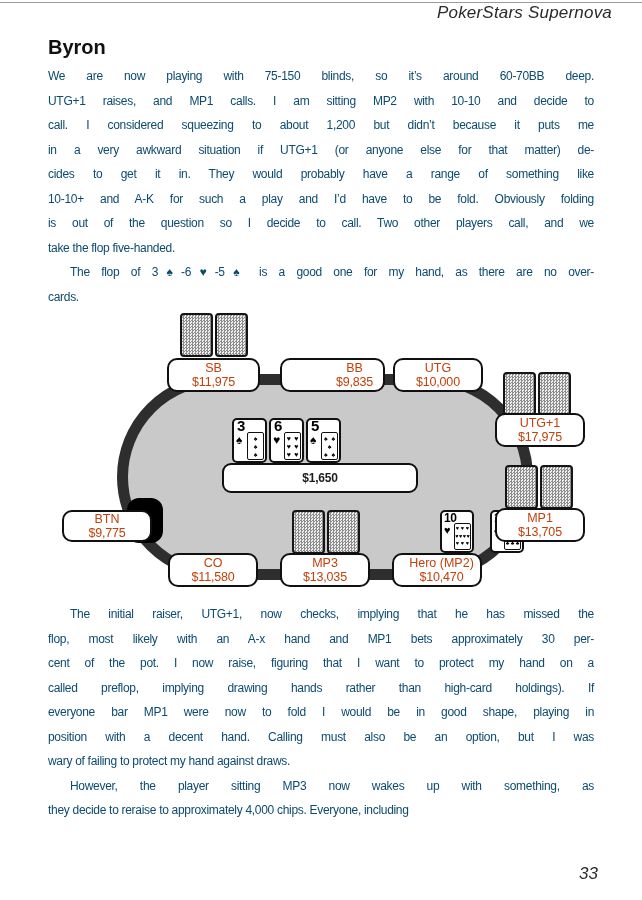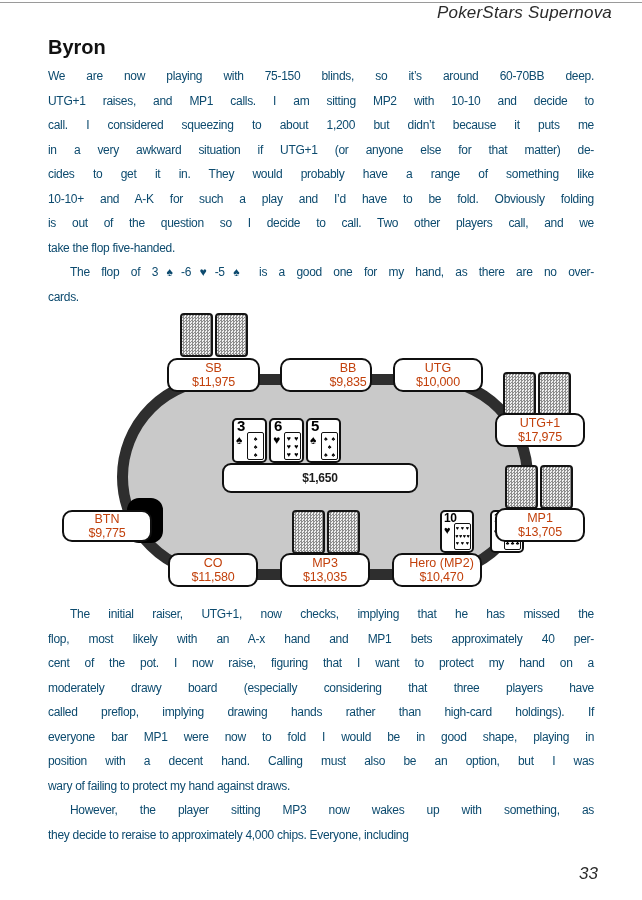--- a/index.html
+++ b/index.html
@@ -82,23 +82,22 @@
     </div>
     <div>
       <div class="line ind">The flop of 3♠-6♥-5♠ is a good one for my hand, as there are no over-</div>
       <div class="line end">cards.</div>
     </div>
 
     <div class="diagram-spacer"></div>
 
     <div>
       <div class="line ind">The initial raiser, UTG+1, now checks, implying that he has missed the</div>
-      <div class="line">flop, most likely with an A-x hand and MP1 bets approximately 40 per-</div>
+      <div class="line">flop, most likely with an A-x hand and MP1 bets approximately 30 per-</div>
       <div class="line">cent of the pot. I now raise, figuring that I want to protect my hand on a</div>
-      <div class="line">moderately drawy board (especially considering that three players have</div>
       <div class="line">called preflop, implying drawing hands rather than high-card holdings). If</div>
       <div class="line">everyone bar MP1 were now to fold I would be in good shape, playing in</div>
       <div class="line">position with a decent hand. Calling must also be an option, but I was</div>
       <div class="line end">wary of failing to protect my hand against draws.</div>
     </div>
     <div>
       <div class="line ind">However, the player sitting MP3 now wakes up with something, as</div>
       <div class="line end">they decide to reraise to approximately 4,000 chips. Everyone, including</div>
     </div>
   </div>
@@ -224,21 +223,21 @@
     </div>
 
     <div class="pot">$1,650</div>
 
     <div class="dealer-button"></div>
 
     <div class="seat" style="left:167px; top:58px; width:93px;">
       <span>SB</span>
       <span class="stack">$11,975</span>
     </div>
-    <div class="seat" style="left:280px; top:58px; width:92px;padding-left:44px;">
+    <div class="seat" style="left:280px; top:58px; width:105px;padding-left:44px;">
       <span>BB</span>
       <span class="stack">$9,835</span>
     </div>
     <div class="seat" style="left:393px; top:58px;">
       <span>UTG</span>
       <span class="stack">$10,000</span>
     </div>
     <div class="seat" style="left:495px; top:113px;">
       <span>UTG+1</span>
       <span class="stack">$17,975</span>

